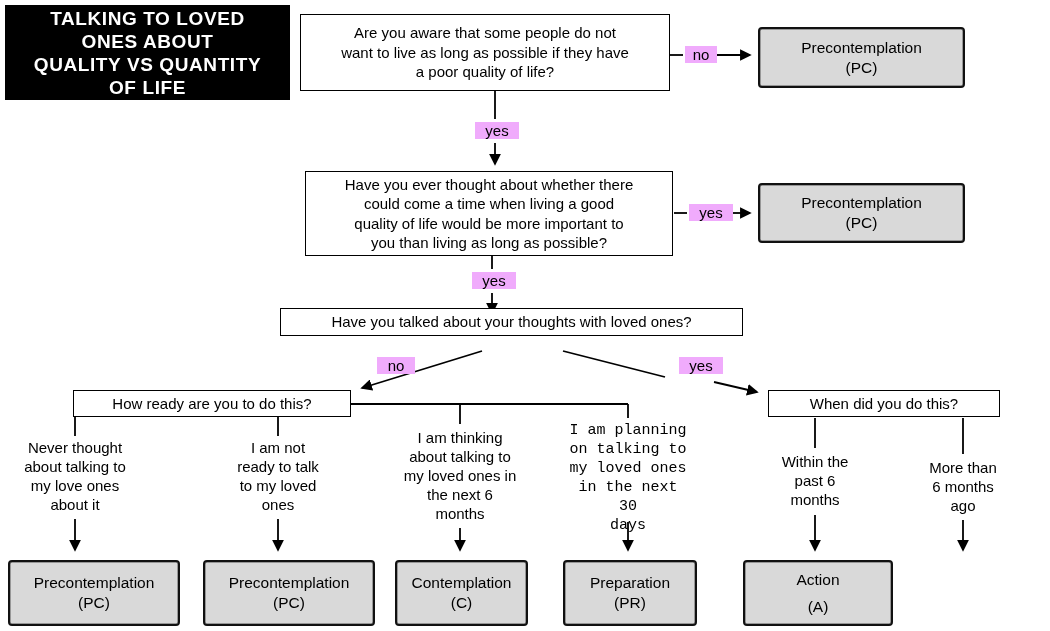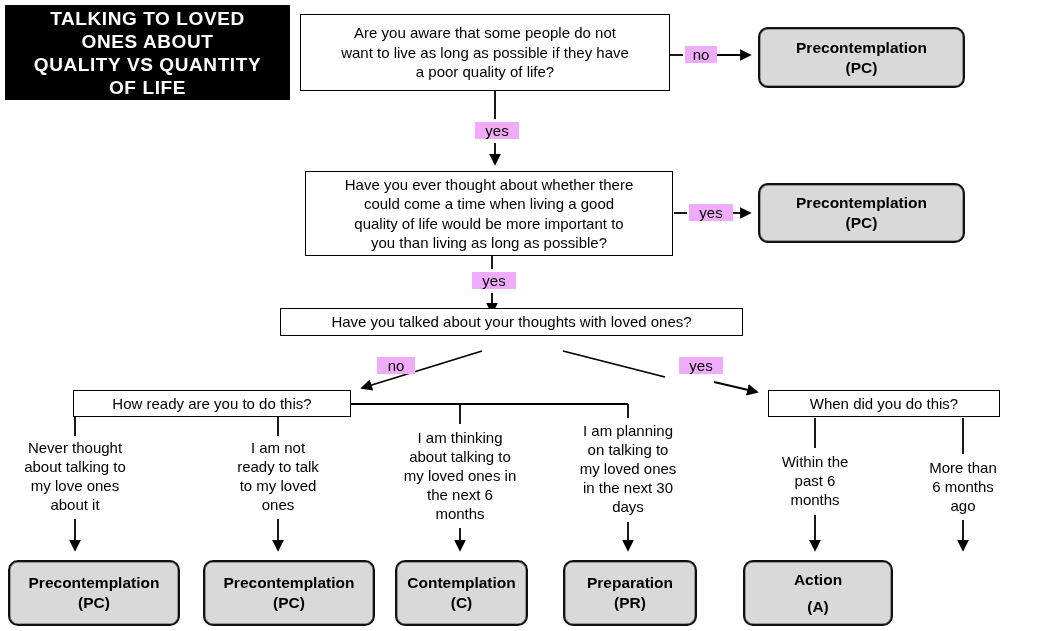--- a/index.html
+++ b/index.html
@@ -10,22 +10,22 @@
   #connectors{position:absolute;left:0;top:0;width:1050px;height:631px;z-index:1;}
   .node{position:absolute;z-index:2;box-sizing:border-box;display:flex;align-items:center;justify-content:center;text-align:center;}
   .title-box{
     background:#000000;color:#ffffff;font-weight:bold;font-size:19px;line-height:23px;
     letter-spacing:0.6px;white-space:pre-line;
   }
   .q-box{
     background:#ffffff;border:1.6px solid #000;font-size:15px;line-height:19.5px;white-space:pre-line;
   }
   .stage-box{
-    background:#d9d9d9;border:2px solid #111111;border-radius:10px;
-    font-weight:bold;font-size:15.5px;line-height:20px;flex-direction:column;
+    background:#d9d9d9;border:2px solid #111111;border-radius:4px;
+    font-weight:normal;font-size:15.5px;line-height:20px;flex-direction:column;
     box-shadow:0 0 0 0.5px #555 inset;
   }
   .stage-box span{display:block;}
   .answer-label{
     position:absolute;z-index:2;text-align:center;font-size:15px;line-height:19px;white-space:pre-line;
   }
   .edge-label{position:absolute;z-index:3;font-size:15px;text-align:center;background:#f0abfc;padding:0 2px;}
 </style>
 </head>
 <body>
@@ -108,21 +108,21 @@
 about it</div>
   <div class="answer-label" style="left:223px;top:438px;width:110px;">I am not
 ready to talk
 to my loved
 ones</div>
   <div class="answer-label" style="left:395px;top:428px;width:130px;">I am thinking
 about talking to
 my loved ones in
 the next 6
 months</div>
-  <div class="answer-label" style="left:565px;top:421px;width:126px;">I am planning
+  <div class="answer-label" style="left:565px;top:421px;width:126px;font-family:Liberation Mono, monospace;">I am planning
 on talking to
 my loved ones
 in the next 30
 days</div>
   <div class="answer-label" style="left:767px;top:452px;width:96px;">Within the
 past 6
 months</div>
   <div class="answer-label" style="left:918px;top:458px;width:90px;">More than
 6 months
 ago</div>

